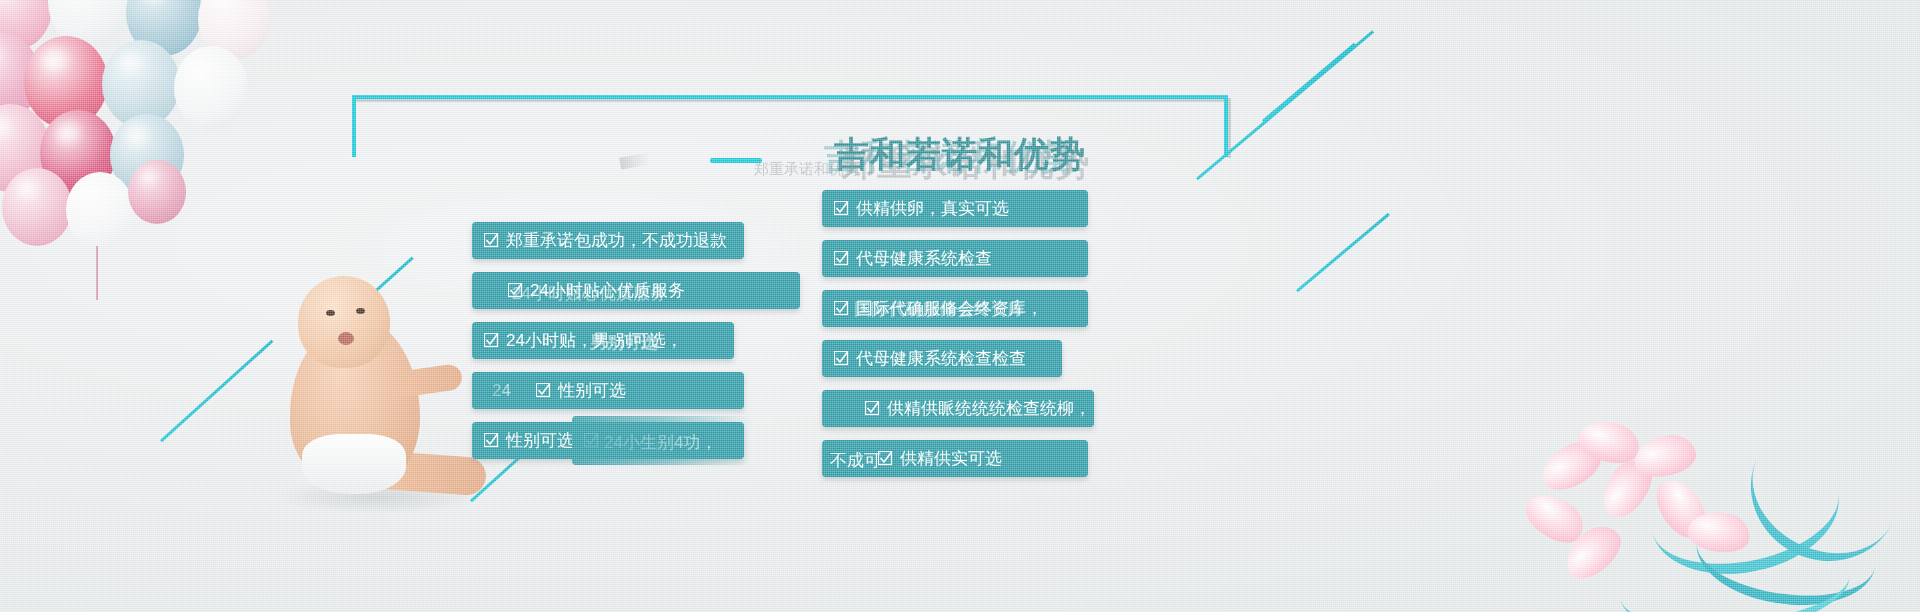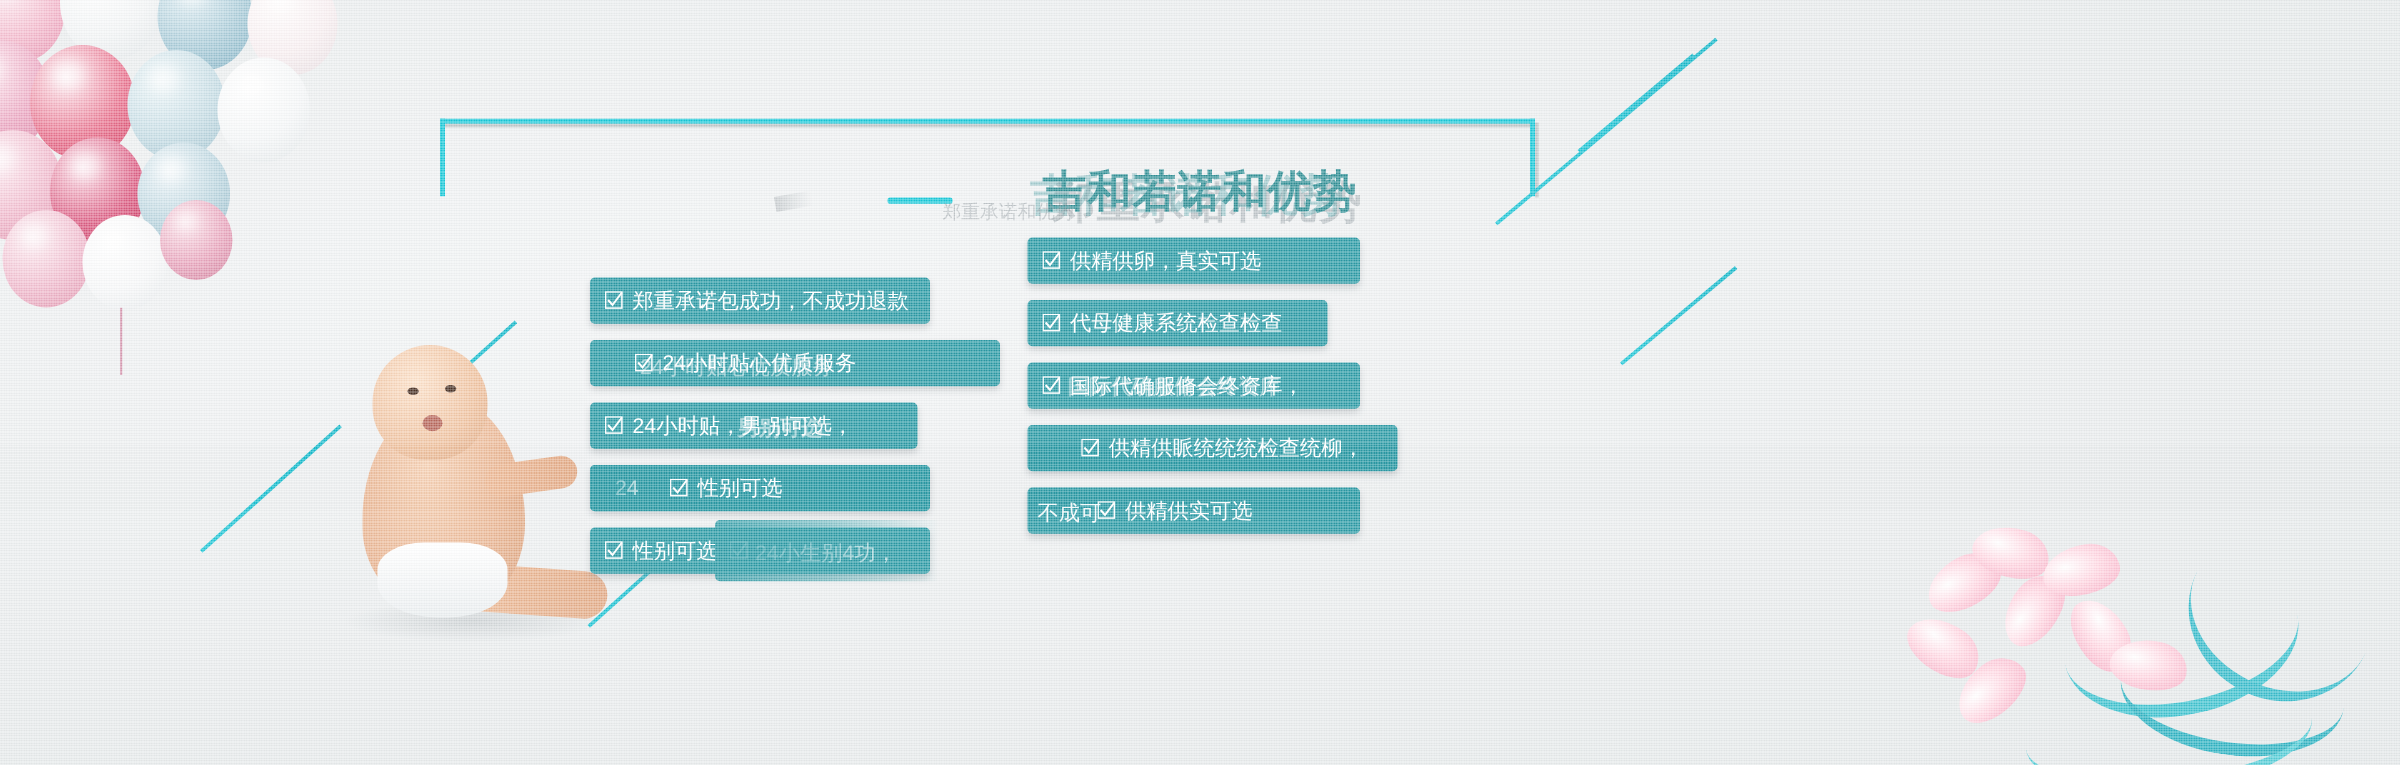--- a/index.html
+++ b/index.html
@@ -327,43 +327,52 @@
     <div class="pill" style="width:266px;">
       <span class="chk">
         <svg width="15" height="15" viewBox="0 0 15 15">
             <rect x="0.5" y="0.5" width="13" height="13" fill="none" stroke="#ffffff" stroke-width="1.2"></rect>
             <path d="M2.5 7 L6 11 L13.5 1" fill="none" stroke="#ffffff" stroke-width="1.6"></path>
           </svg>
       </span>
       <span class="lbl">供精供卵，真实可选</span>
     </div>
 
-
-    <div class="pill" style="width:240px;">
-      <span class="chk">
-        <svg width="15" height="15" viewBox="0 0 15 15">
-            <rect x="0.5" y="0.5" width="13" height="13" fill="none" stroke="#ffffff" stroke-width="1.2"></rect>
-            <path d="M2.5 7 L6 11 L13.5 1" fill="none" stroke="#ffffff" stroke-width="1.6"></path>
-          </svg>
-      </span>
-      <span class="lbl">代母健康系统检查检查</span>
+    <div class="pill" style="width:266px;">
+      <span class="chk">
+        <svg width="15" height="15" viewBox="0 0 15 15">
+            <rect x="0.5" y="0.5" width="13" height="13" fill="none" stroke="#ffffff" stroke-width="1.2"></rect>
+            <path d="M2.5 7 L6 11 L13.5 1" fill="none" stroke="#ffffff" stroke-width="1.6"></path>
+          </svg>
+      </span>
+      <span class="lbl">代母健康系统检查</span>
     </div>
 
     <div class="pill" style="width:266px;">
       <span class="chk">
         <svg width="15" height="15" viewBox="0 0 15 15">
             <rect x="0.5" y="0.5" width="13" height="13" fill="none" stroke="#ffffff" stroke-width="1.2"></rect>
             <path d="M2.5 7 L6 11 L13.5 1" fill="none" stroke="#ffffff" stroke-width="1.6"></path>
           </svg>
       </span>
       <span class="lbl">国际代确服脩会终资库，</span>
       <span class="ghost-text" style="left:28px; top:10px; transform:translate(4px,-2px);">国际代确服脩会终资库</span>
     </div>
 
-    <div class="pill" style="width:296px;padding-left:43px;">
+    <div class="pill" style="width:240px;">
+      <span class="chk">
+        <svg width="15" height="15" viewBox="0 0 15 15">
+            <rect x="0.5" y="0.5" width="13" height="13" fill="none" stroke="#ffffff" stroke-width="1.2"></rect>
+            <path d="M2.5 7 L6 11 L13.5 1" fill="none" stroke="#ffffff" stroke-width="1.6"></path>
+          </svg>
+      </span>
+      <span class="lbl">代母健康系统检查检查</span>
+    </div>
+
+    <div class="pill" style="width:272px;padding-left:43px;">
       <span class="chk">
         <svg width="15" height="15" viewBox="0 0 15 15">
             <rect x="0.5" y="0.5" width="13" height="13" fill="none" stroke="#ffffff" stroke-width="1.2"></rect>
             <path d="M2.5 7 L6 11 L13.5 1" fill="none" stroke="#ffffff" stroke-width="1.6"></path>
           </svg>
       </span>
       <span class="lbl">供精供眽统统统检查统柳，</span>
     </div>
 
     <div class="pill" style="width:266px; padding-left:8px;">

